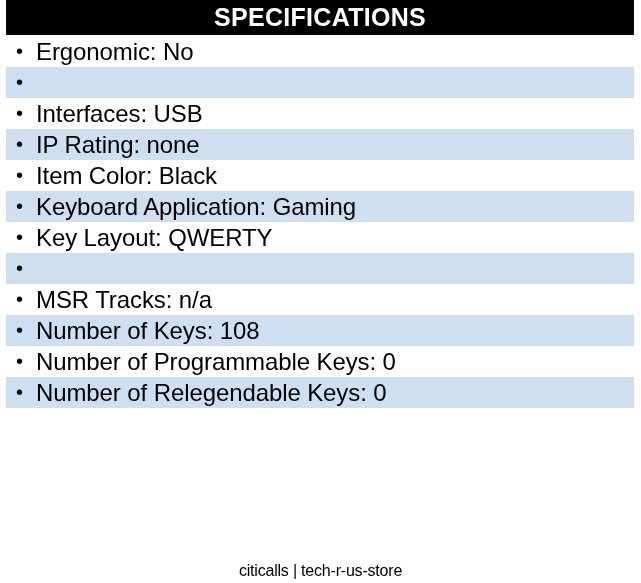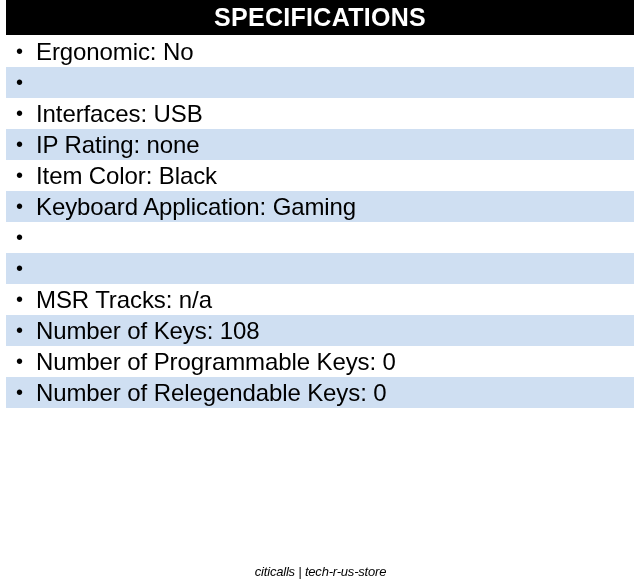--- a/index.html
+++ b/index.html
@@ -84,25 +84,24 @@
 
   
   .spec-footer {
     position: absolute;
     left: 0;
     top: 562px;
     width: 641px;
     text-align: center;
   }
   .spec-footer-text {
-    font-size: 13px;
+    font-size: 16px;
     color: #000000;
     line-height: 1;
     letter-spacing: -0.2px;
-    font-style: italic;
   }
 </style>
 </head>
 <body>
 
 <div class="spec-sheet">
 
   <div class="spec-header">
     <span class="spec-header-title">SPECIFICATIONS</span>
   </div>
@@ -126,20 +125,21 @@
       <div class="spec-row">
         <span class="spec-bullet">•</span>
         <span class="spec-text">Item Color: Black</span>
       </div>
       <div class="spec-row alt">
         <span class="spec-bullet">•</span>
         <span class="spec-text">Keyboard Application: Gaming</span>
       </div>
       <div class="spec-row">
         <span class="spec-bullet">•</span>
+        <span class="spec-text">Key Layout: QWERTY</span>
       </div>
       <div class="spec-row alt">
         <span class="spec-bullet">•</span>
       </div>
       <div class="spec-row">
         <span class="spec-bullet">•</span>
         <span class="spec-text">MSR Tracks: n/a</span>
       </div>
       <div class="spec-row alt">
         <span class="spec-bullet">•</span>

